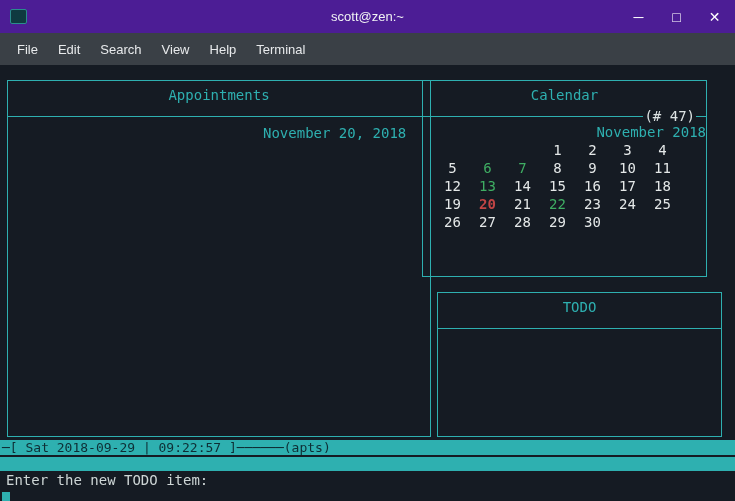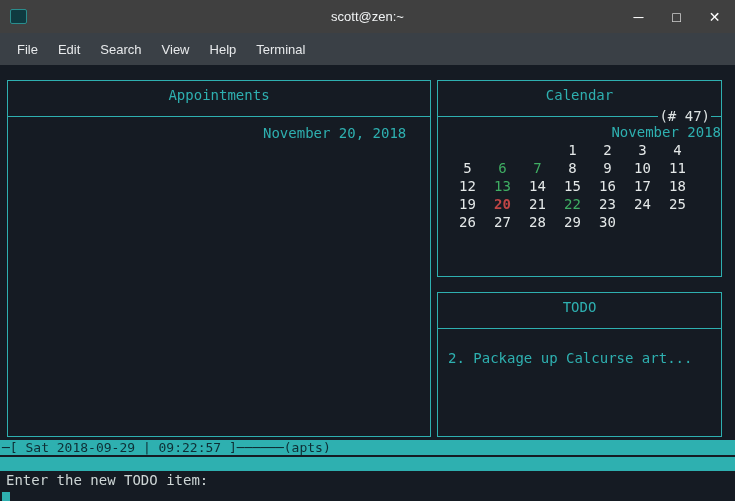--- a/index.html
+++ b/index.html
@@ -9,21 +9,21 @@
     --bg: #151b23;
   }
   * { margin: 0; padding: 0; box-sizing: border-box; }
   html, body { width: 735px; height: 501px; }
   body { font-family: "DejaVu Sans Mono", monospace; background: #000; }
 
   .window { width: 735px; height: 501px; display: flex; flex-direction: column; background: var(--bg); overflow: hidden; }
 
   
   .titlebar {
-    height: 33px; background: #404040; position: relative;
+    height: 33px; background: #4c1d95; position: relative;
     display: flex; align-items: center; padding: 0 10px; flex: 0 0 auto; gap: 44px;
   }
   .app-icon {
     width: 17px; height: 15px; background: #0f3a40;
     border: 1px solid #2a8d8d; border-radius: 2px; z-index: 1;
   }
   .title-text {
     position: absolute; left: 0; right: 0; text-align: center;
     color: #f1f3f4; font: 13px "Liberation Sans", sans-serif;
   }
@@ -50,21 +50,21 @@
   .box { position: absolute; border: 1px solid var(--accent); }
   .box-head { height: 28px; display: flex; align-items: center; justify-content: center; color: var(--accent); }
   .box-sep { height: 14px; display: flex; align-items: center; }
   .sep-line { height: 1px; background: var(--accent); flex: 1; }
   .sep-line.tail { flex: 0 0 10px; }
   .sep-label { color: #dde3e3; padding: 0 1px; }
 
   .apts { left: 7px; top: 15px; width: 424px; height: 357px; }
   .apts-date { margin: 2px 0 0 255px; color: var(--accent); }
 
-  .cal { left: 437px; top: 15px; width: 285px; height: 197px; }
+  .cal { left: 422px; top: 15px; width: 285px; height: 197px; }
   .cal-month { text-align: right; color: var(--accent); height: 18px; line-height: 18px; }
   .cal-grid { display: grid; grid-template-columns: repeat(7, 1fr); margin: 0 26px 0 12px; }
   .cal-grid span { text-align: center; height: 18px; line-height: 18px; }
   .cal-head-row span { color: #e4e8e8; }
   .cal-cell { color: #e4e8e8; }
   .cal-cell.green { color: var(--green); }
   .cal-cell.red { color: var(--red); font-weight: bold; }
 
   .todo-box { left: 437px; top: 227px; width: 285px; height: 145px; }
   .todo-list { margin-top: 14px; padding-left: 10px; color: var(--accent); }
@@ -161,23 +161,20 @@
           <span class="cal-cell"></span>
           <span class="cal-cell"></span>
         </div>
     </div>
 
     <div class="box todo-box">
       <div class="box-head">TODO</div>
       <div class="box-sep">
           <span class="sep-line"></span>
         </div>
-      <div class="todo-list">
-          <div class="todo-item">2. Package up Calcurse art...</div>
-        </div>
     </div>
 
     <div class="statusbar1"><span>─[ Sat 2018-09-29 | 09:22:57 ]──────(apts)</span></div>
     <div class="statusbar2"></div>
     <div class="prompt">Enter the new TODO item:</div>
     <div class="cursor"></div>
 
   </div>
 </div>
 

